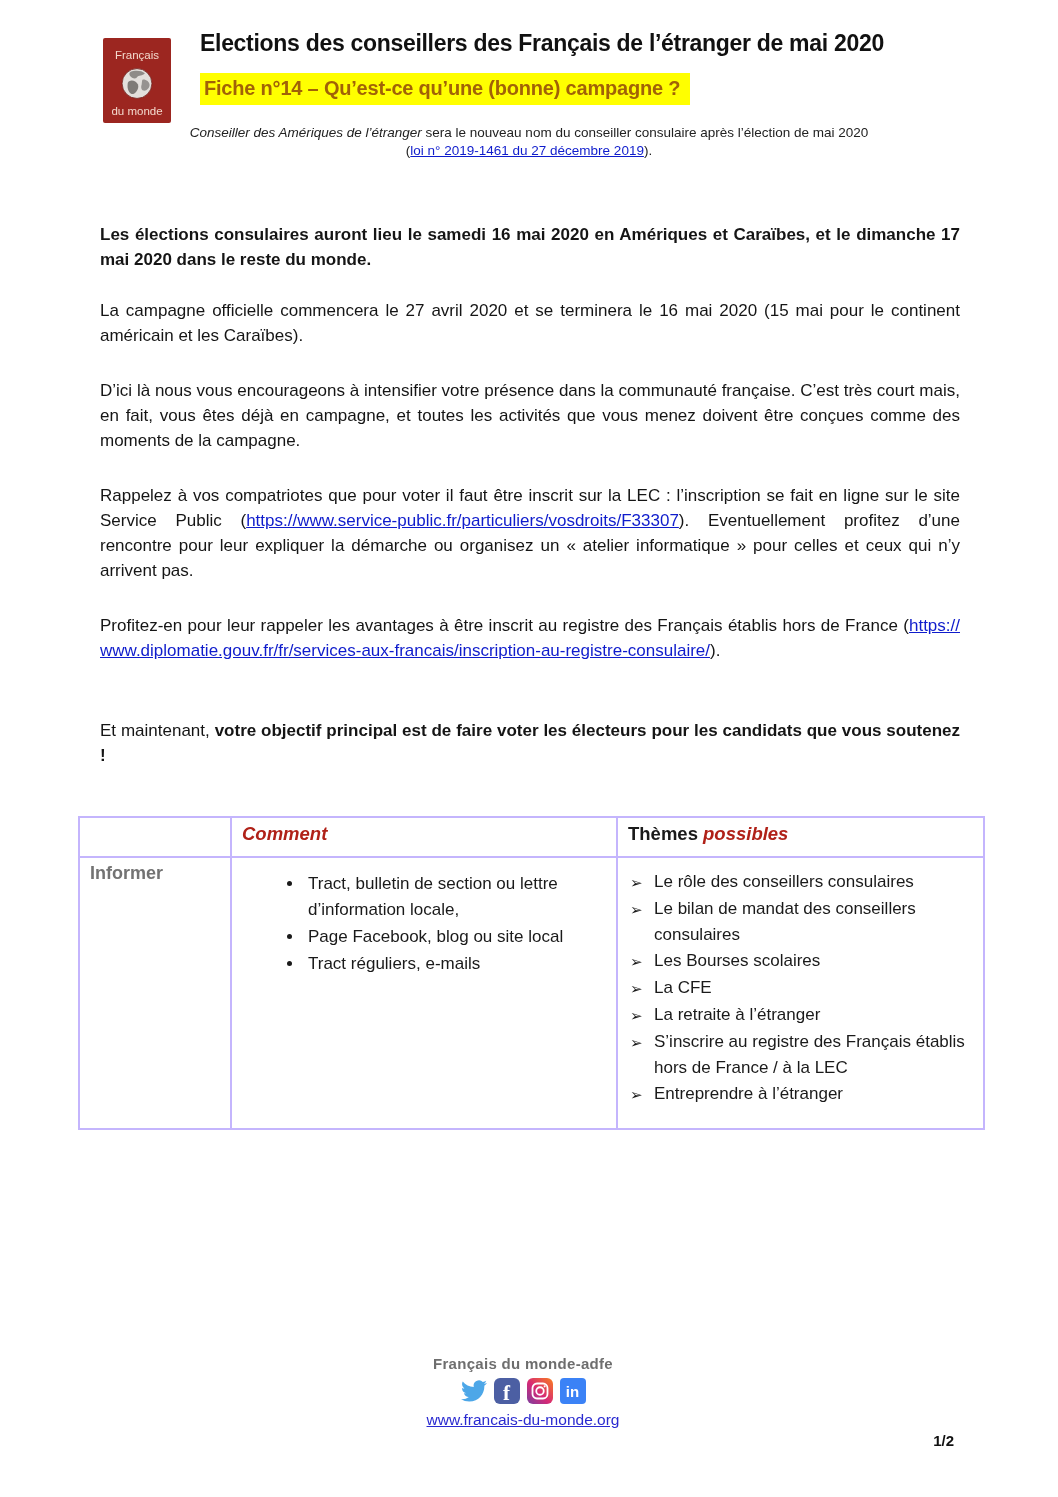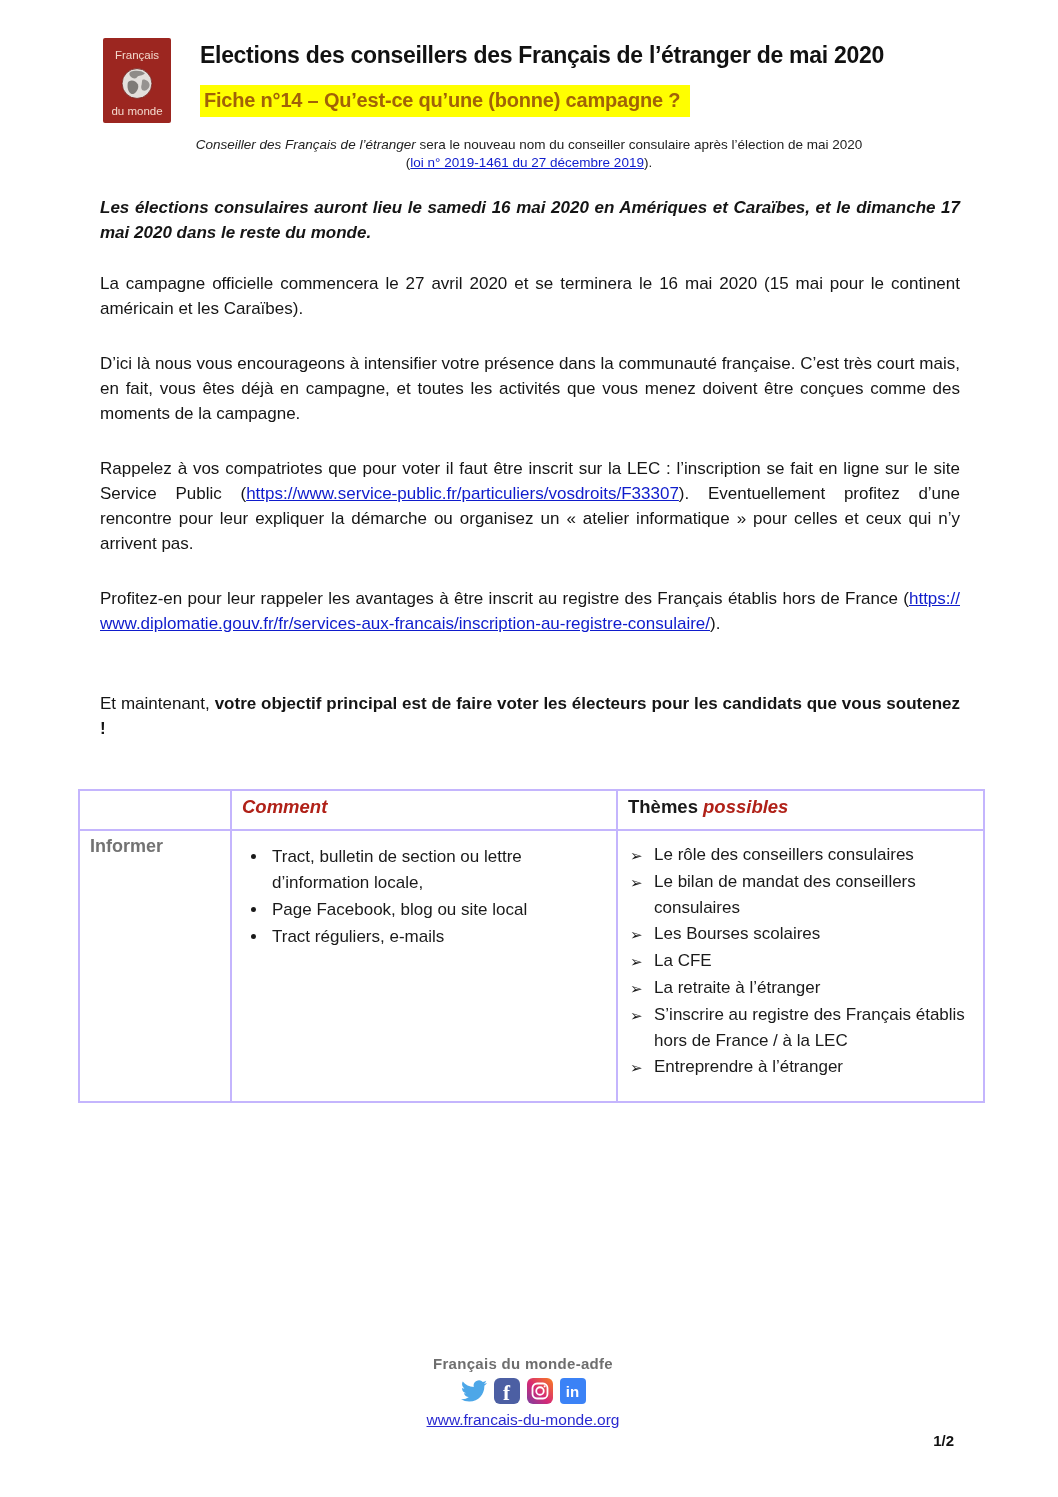--- a/index.html
+++ b/index.html
@@ -28,21 +28,21 @@
   }
   .logo .logo-text {
     color: #f3d9cd;
     font-size: 11.5px;
     line-height: 11px;
     white-space: nowrap;
   }
   .logo svg { display: block; }
 
   
-  .header-text { margin: 0 95px 0 200px; padding-top: 42px; }
+  .header-text { margin: 0 95px 0 200px; padding-top: 30px; }
   .doc-title {
     font-size: 23px;
     font-weight: bold;
     color: #111;
     letter-spacing: -0.3px;
     white-space: nowrap;
   }
   .fiche-line { margin-top: 16px; }
   .fiche-highlight {
     display: inline-block;
@@ -63,21 +63,21 @@
   .intro-note .it { font-style: italic; }
 
   
   .body-text {
     margin: 0 98px 0 100px;
     font-size: 17px;
     line-height: 25px;
     text-align: justify;
     color: #151515;
   }
-  .p1 { margin-top: 23px; font-weight: bold; font-style: italic; }
+  .p1 { margin-top: 62px; font-weight: bold; }
   .p2 { margin-top: 26px; }
   .p3 { margin-top: 30px; }
   .p4 { margin-top: 30px; }
   .p5 { margin-top: 30px; }
   .p6 { margin-top: 55px; }
   .p6 b { font-weight: bold; }
   a.doc-link {
     color: #0f1ccc;
     text-decoration: underline;
     word-break: break-all;
@@ -111,21 +111,21 @@
     color: #737373;
     font-weight: bold;
     font-size: 18px;
     padding-top: 10px;
   }
   .cell-body { font-size: 17px; line-height: 26px; height: 272px; }
   ul.bullets {
     list-style: disc;
     margin: 8px 0 0 26px;
   }
-  ul.bullets li { padding-left: 4px; margin-bottom: 1px; }
+  ul.bullets li { padding-left: 4px; margin-bottom: 1px; margin-left: 36px; }
   ul.themes {
     list-style: none;
     margin: 6px 0 0 2px;
   }
   ul.themes li {
     display: flex;
     align-items: flex-start;
   }
   ul.themes .arrow {
     flex: 0 0 24px;
@@ -202,21 +202,21 @@
   </div>
 
   <div class="header-text">
     <div class="doc-title">Elections des conseillers des Français de l’étranger de mai 2020</div>
     <div class="fiche-line">
       <span class="fiche-highlight">Fiche n°14 – Qu’est-ce qu’une (bonne) campagne ?</span>
     </div>
   </div>
 
   <div class="intro-note">
-    <span class="it">Conseiller des Français de l’étranger</span><span> sera le nouveau nom du conseiller consulaire après l’élection de mai 2020</span><br>
+    <span class="it">Conseiller des Amériques de l’étranger</span><span> sera le nouveau nom du conseiller consulaire après l’élection de mai 2020</span><br>
     <span>(</span><a class="doc-link">loi n° 2019-1461 du 27 décembre 2019</a><span>).</span>
   </div>
 
   <div class="body-text">
     <p class="p1">Les élections consulaires auront lieu le samedi 16 mai 2020 en Amériques et Caraïbes, et le dimanche 17 mai 2020 dans le reste du monde.</p>
 
     <p class="p2">La campagne officielle commencera le 27 avril 2020 et se terminera le 16 mai 2020 (15 mai pour le continent américain et les Caraïbes).</p>
 
     <p class="p3">D’ici là nous vous encourageons à intensifier votre présence dans la communauté française. C’est très court mais, en fait, vous êtes déjà en campagne, et toutes les activités que vous menez doivent être conçues comme des moments de la campagne.</p>
 

